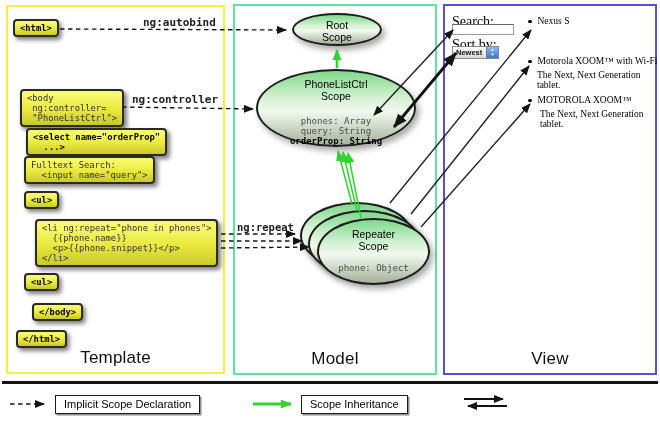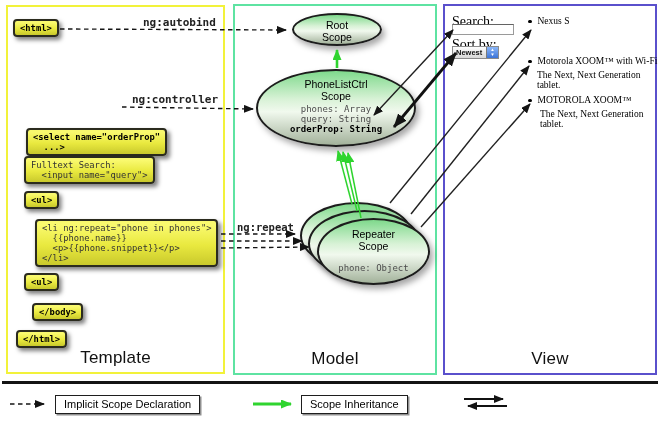--- a/index.html
+++ b/index.html
@@ -76,20 +76,25 @@
   <div class="panel" id="panel-model">
     <div class="panel-label">Model</div>
   </div>
   <div class="panel" id="panel-view">
     <div class="panel-label">View</div>
   </div>
 
   <div class="codebox bold" style="left:13px;top:19px;">
     <div class="cl">&lt;html&gt;</div>
   </div>
+  <div class="codebox" style="left:20px;top:89px;">
+    <div class="cl">&lt;body</div>
+    <div class="cl"> ng:controller=</div>
+    <div class="cl"> "PhoneListCtrl"&gt;</div>
+  </div>
   <div class="codebox bold" style="left:26px;top:128px;">
     <div class="cl">&lt;select name="orderProp"</div>
     <div class="cl">  ...&gt;</div>
   </div>
   <div class="codebox" style="left:24px;top:156px;">
     <div class="cl">Fulltext Search:</div>
     <div class="cl">  &lt;input name="query"&gt;</div>
   </div>
   <div class="codebox bold" style="left:24px;top:191px;">
     <div class="cl">&lt;ul&gt;</div>
@@ -114,21 +119,21 @@
   <div class="anno" style="left:132px;top:93px;">ng:controller</div>
   <div class="anno" style="left:237px;top:221px;font-size:10.5px;">ng:repeat</div>
 
   <div class="scope" id="root-scope">
     <div class="scope-title">Root</div>
     <div class="scope-title">Scope</div>
   </div>
   <div class="scope" id="phonelist-scope">
     <div class="scope-title">PhoneListCtrl</div>
     <div class="scope-title">Scope</div>
-    <div class="scope-prop" style="margin-top:2px;">phones: Array</div>
+    <div class="scope-prop" style="margin-top:14px;">phones: Array</div>
     <div class="scope-prop">query: String</div>
     <div class="scope-prop bold">orderProp: String</div>
   </div>
   <div class="scope" id="repeater-back"></div>
   <div class="scope" id="repeater-mid"></div>
   <div class="scope" id="repeater-front">
     <div class="scope-title">Repeater</div>
     <div class="scope-title">Scope</div>
     <div class="scope-prop" style="margin-top:11px;">phone: Object</div>
   </div>

